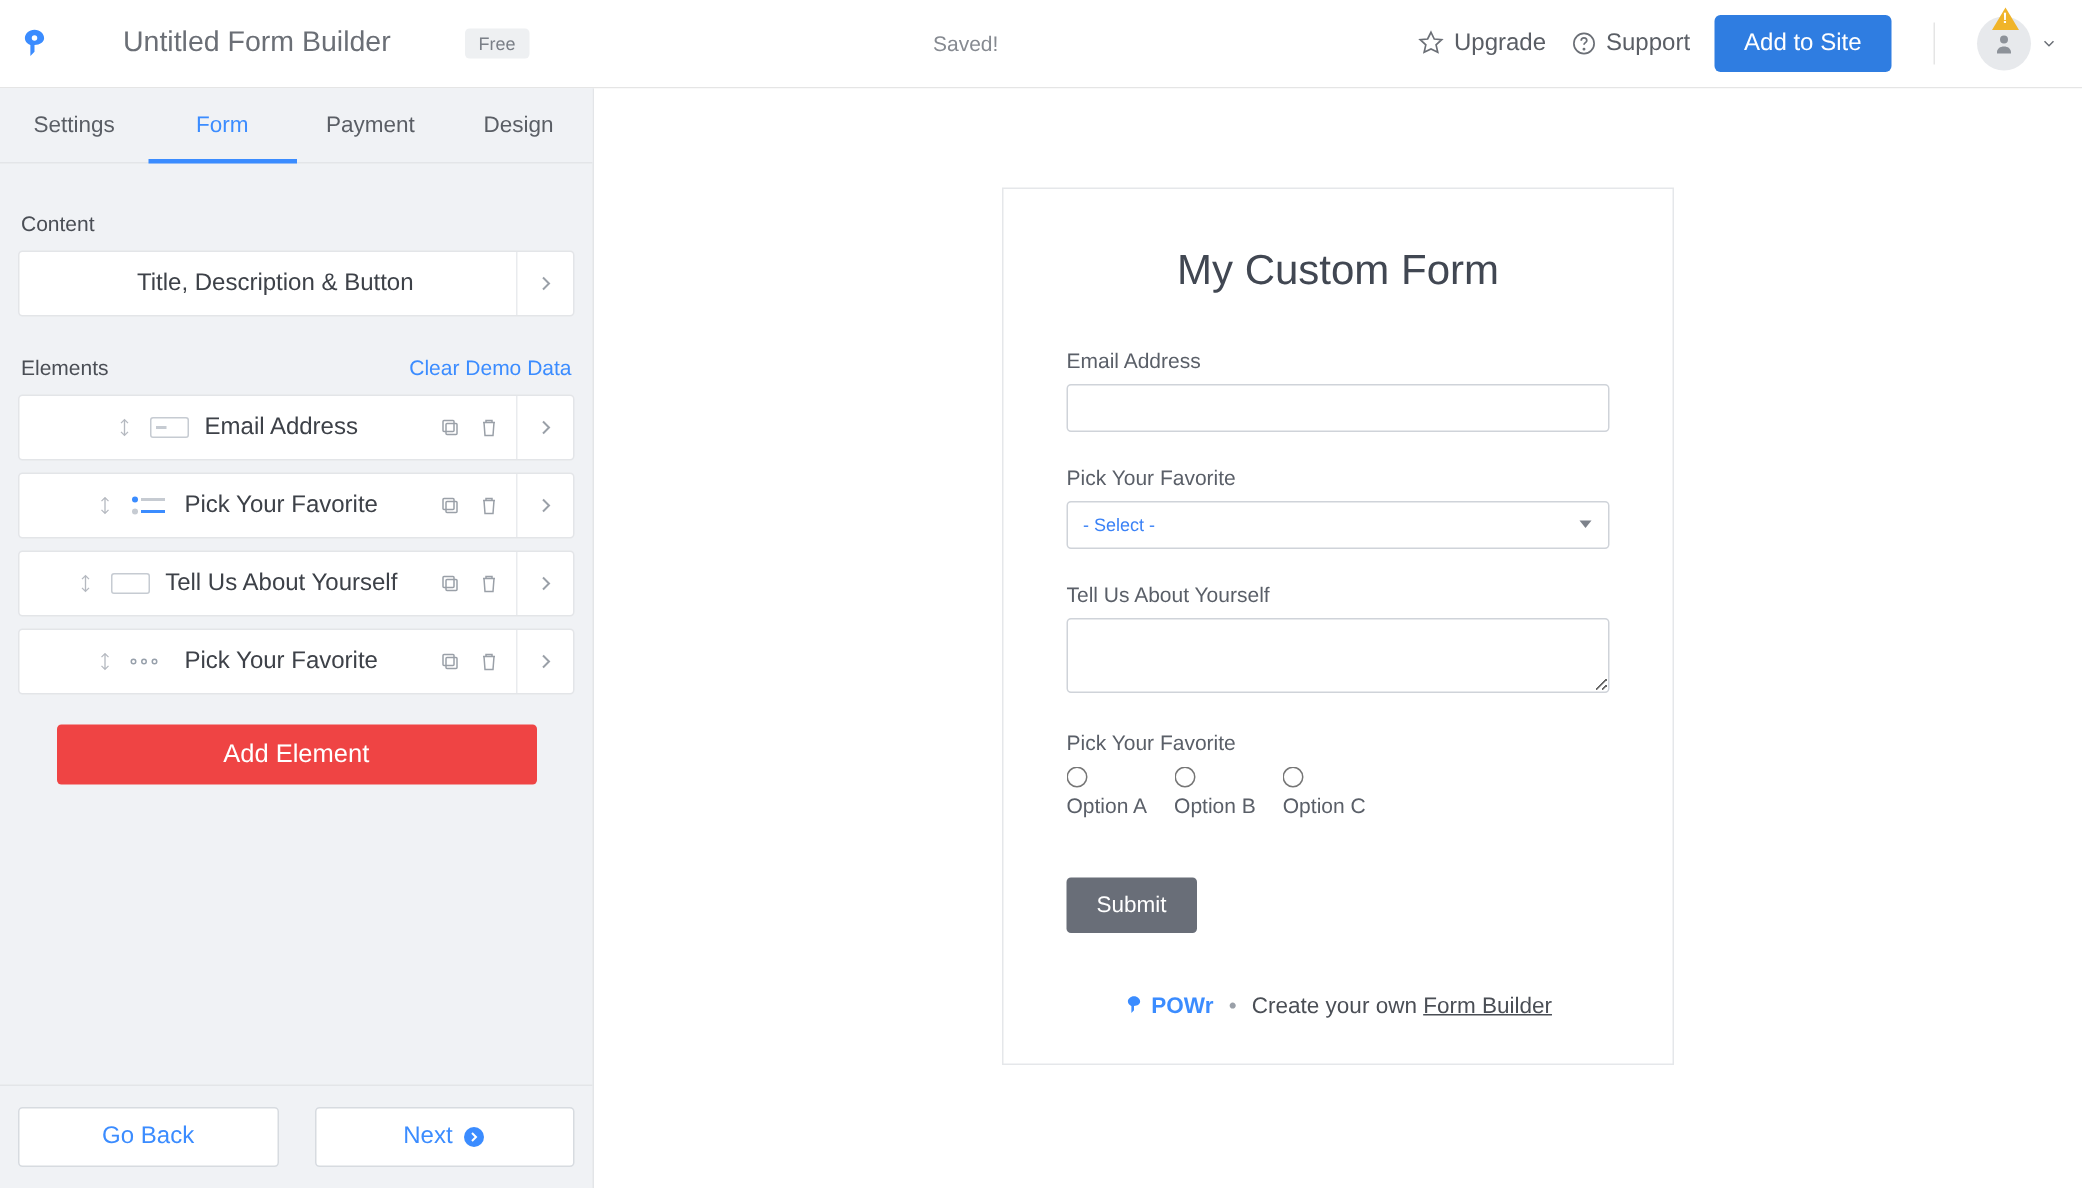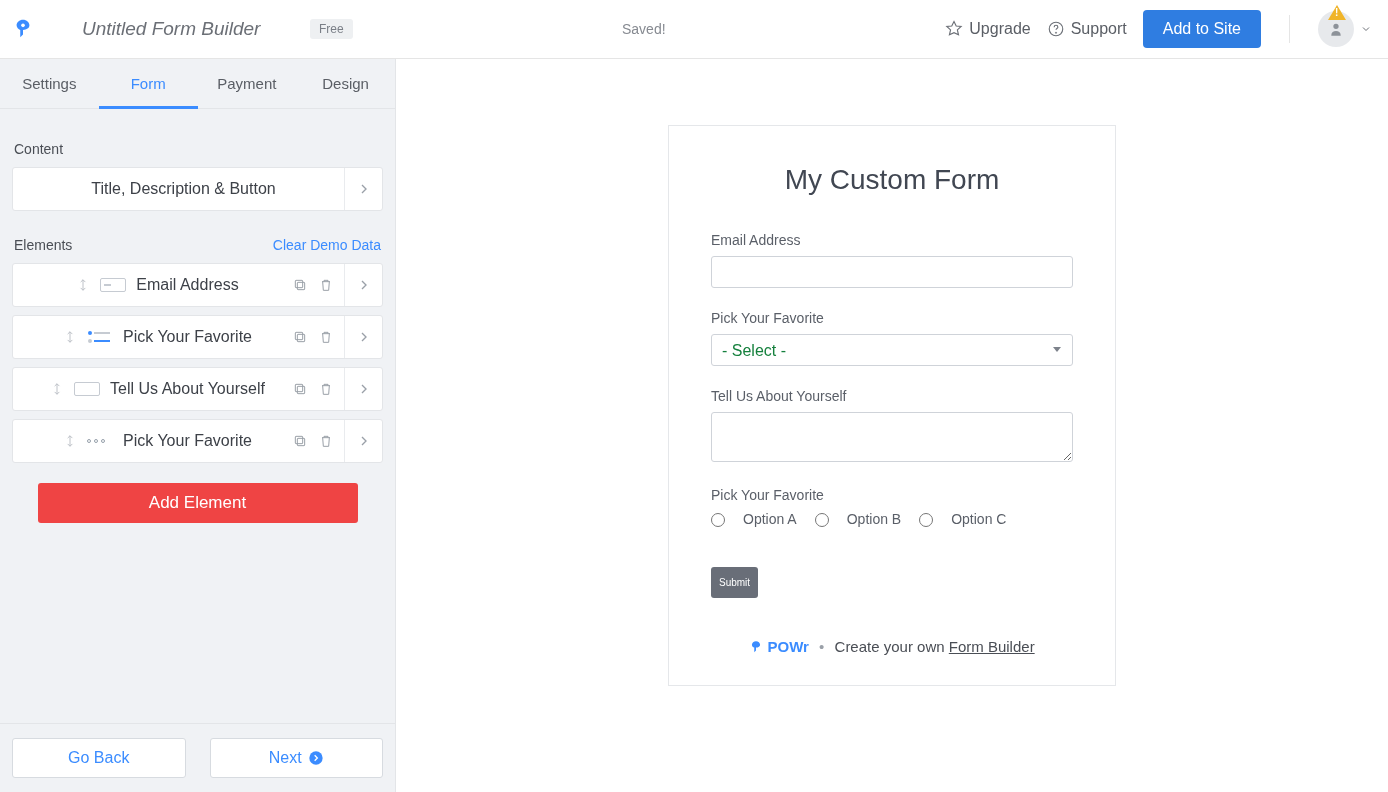--- a/index.html
+++ b/index.html
@@ -23,21 +23,20 @@
   background: #fff;
 }
 .logo-box {
   width: 22px; height: 24px;
   display: inline-flex; align-items: center; justify-content: center;
   color: #3b8cff;
   margin-right: 48px;
 }
 .title-input {
   font-size: 19px;
-  font-style: italic;
   color: #6b6f76;
   border: none;
   background: transparent;
   outline: none;
   width: 200px;
 }
 .badge {
   background: #eef0f2;
   color: #7a7f87;
   font-size: 12px;
@@ -224,53 +223,53 @@
   font-size: 14px;
   color: #5a5f68;
   margin-bottom: 8px;
   display: block;
 }
 .finput, .fselect, .ftextarea {
   width: 100%;
   border: 1px solid #cfd3d9;
   border-radius: 3px;
   padding: 7px 10px;
-  font-size: 16px;
+  font-size: 12px;
   font-family: inherit;
-  color: #15803d;
+  color: #3b82f6;
   background: #fff;
 }
 .finput { height: 32px; }
 .fselect {
   height: 32px;
   appearance: none;
   background-image: none;
   position: relative;
 }
 .select-wrap { position: relative; }
 .select-wrap::after {
   content: "";
   position: absolute; right: 12px; top: 13px;
   width: 0; height: 0;
   border-left: 4px solid transparent;
   border-right: 4px solid transparent;
   border-top: 5px solid #7d828b;
 }
 .ftextarea { height: 50px; resize: vertical; }
 .radios { display: flex; gap: 18px; margin-top: 6px; }
-.radio-item { display: inline-flex; align-items: flex-end; gap: 18px; font-size: 14px; color: #5a5f68; }
+.radio-item { display: inline-flex; align-items: flex-start; gap: 4px; font-size: 14px; color: #5a5f68; flex-direction: column; }
 .radio-item input { width: 14px; height: 14px; accent-color: #888; }
 
 .btn-submit {
   background: #696e78;
   color: #fff;
   border: none;
   border-radius: 3px;
-  padding: 10px 8px;
-  font-size: 10px;
+  padding: 10px 20px;
+  font-size: 15px;
   cursor: pointer;
   margin-top: 18px;
 }
 .powr-credit {
   text-align: center;
   margin-top: 40px;
   font-size: 15px;
   color: #4a4e55;
 }
 .powr-credit .br { color: #3b8cff; font-weight: 700; }

